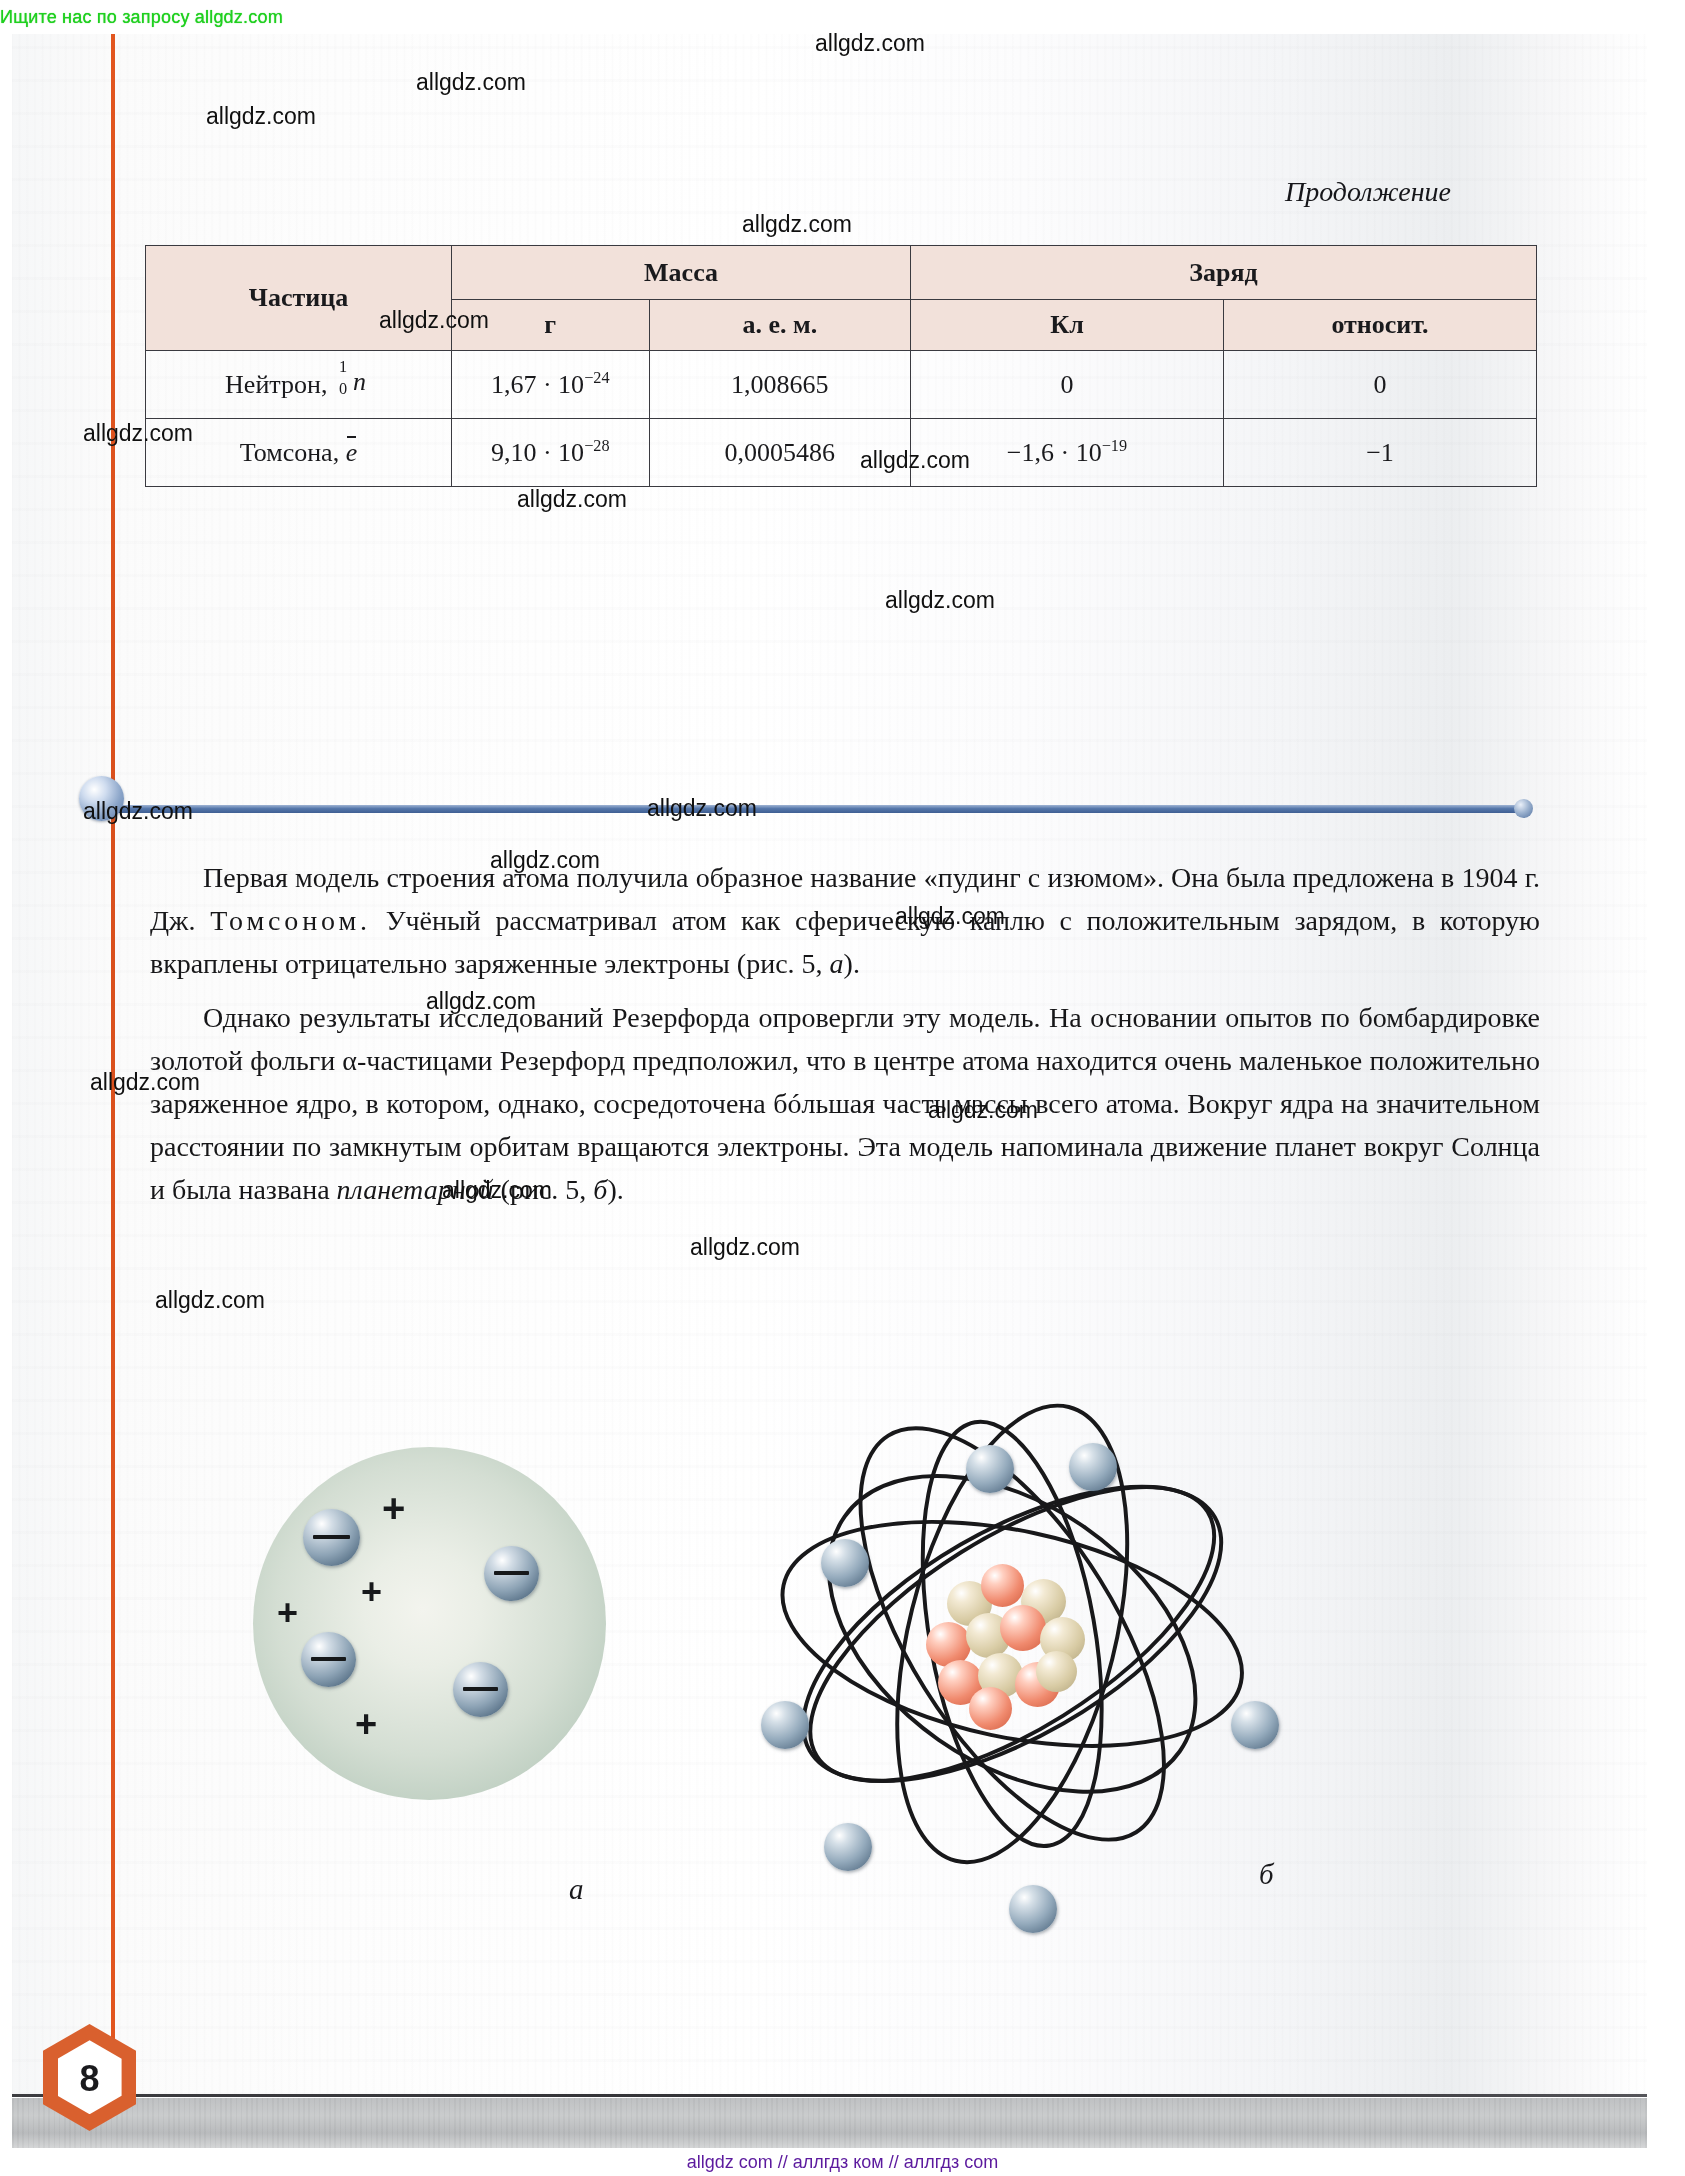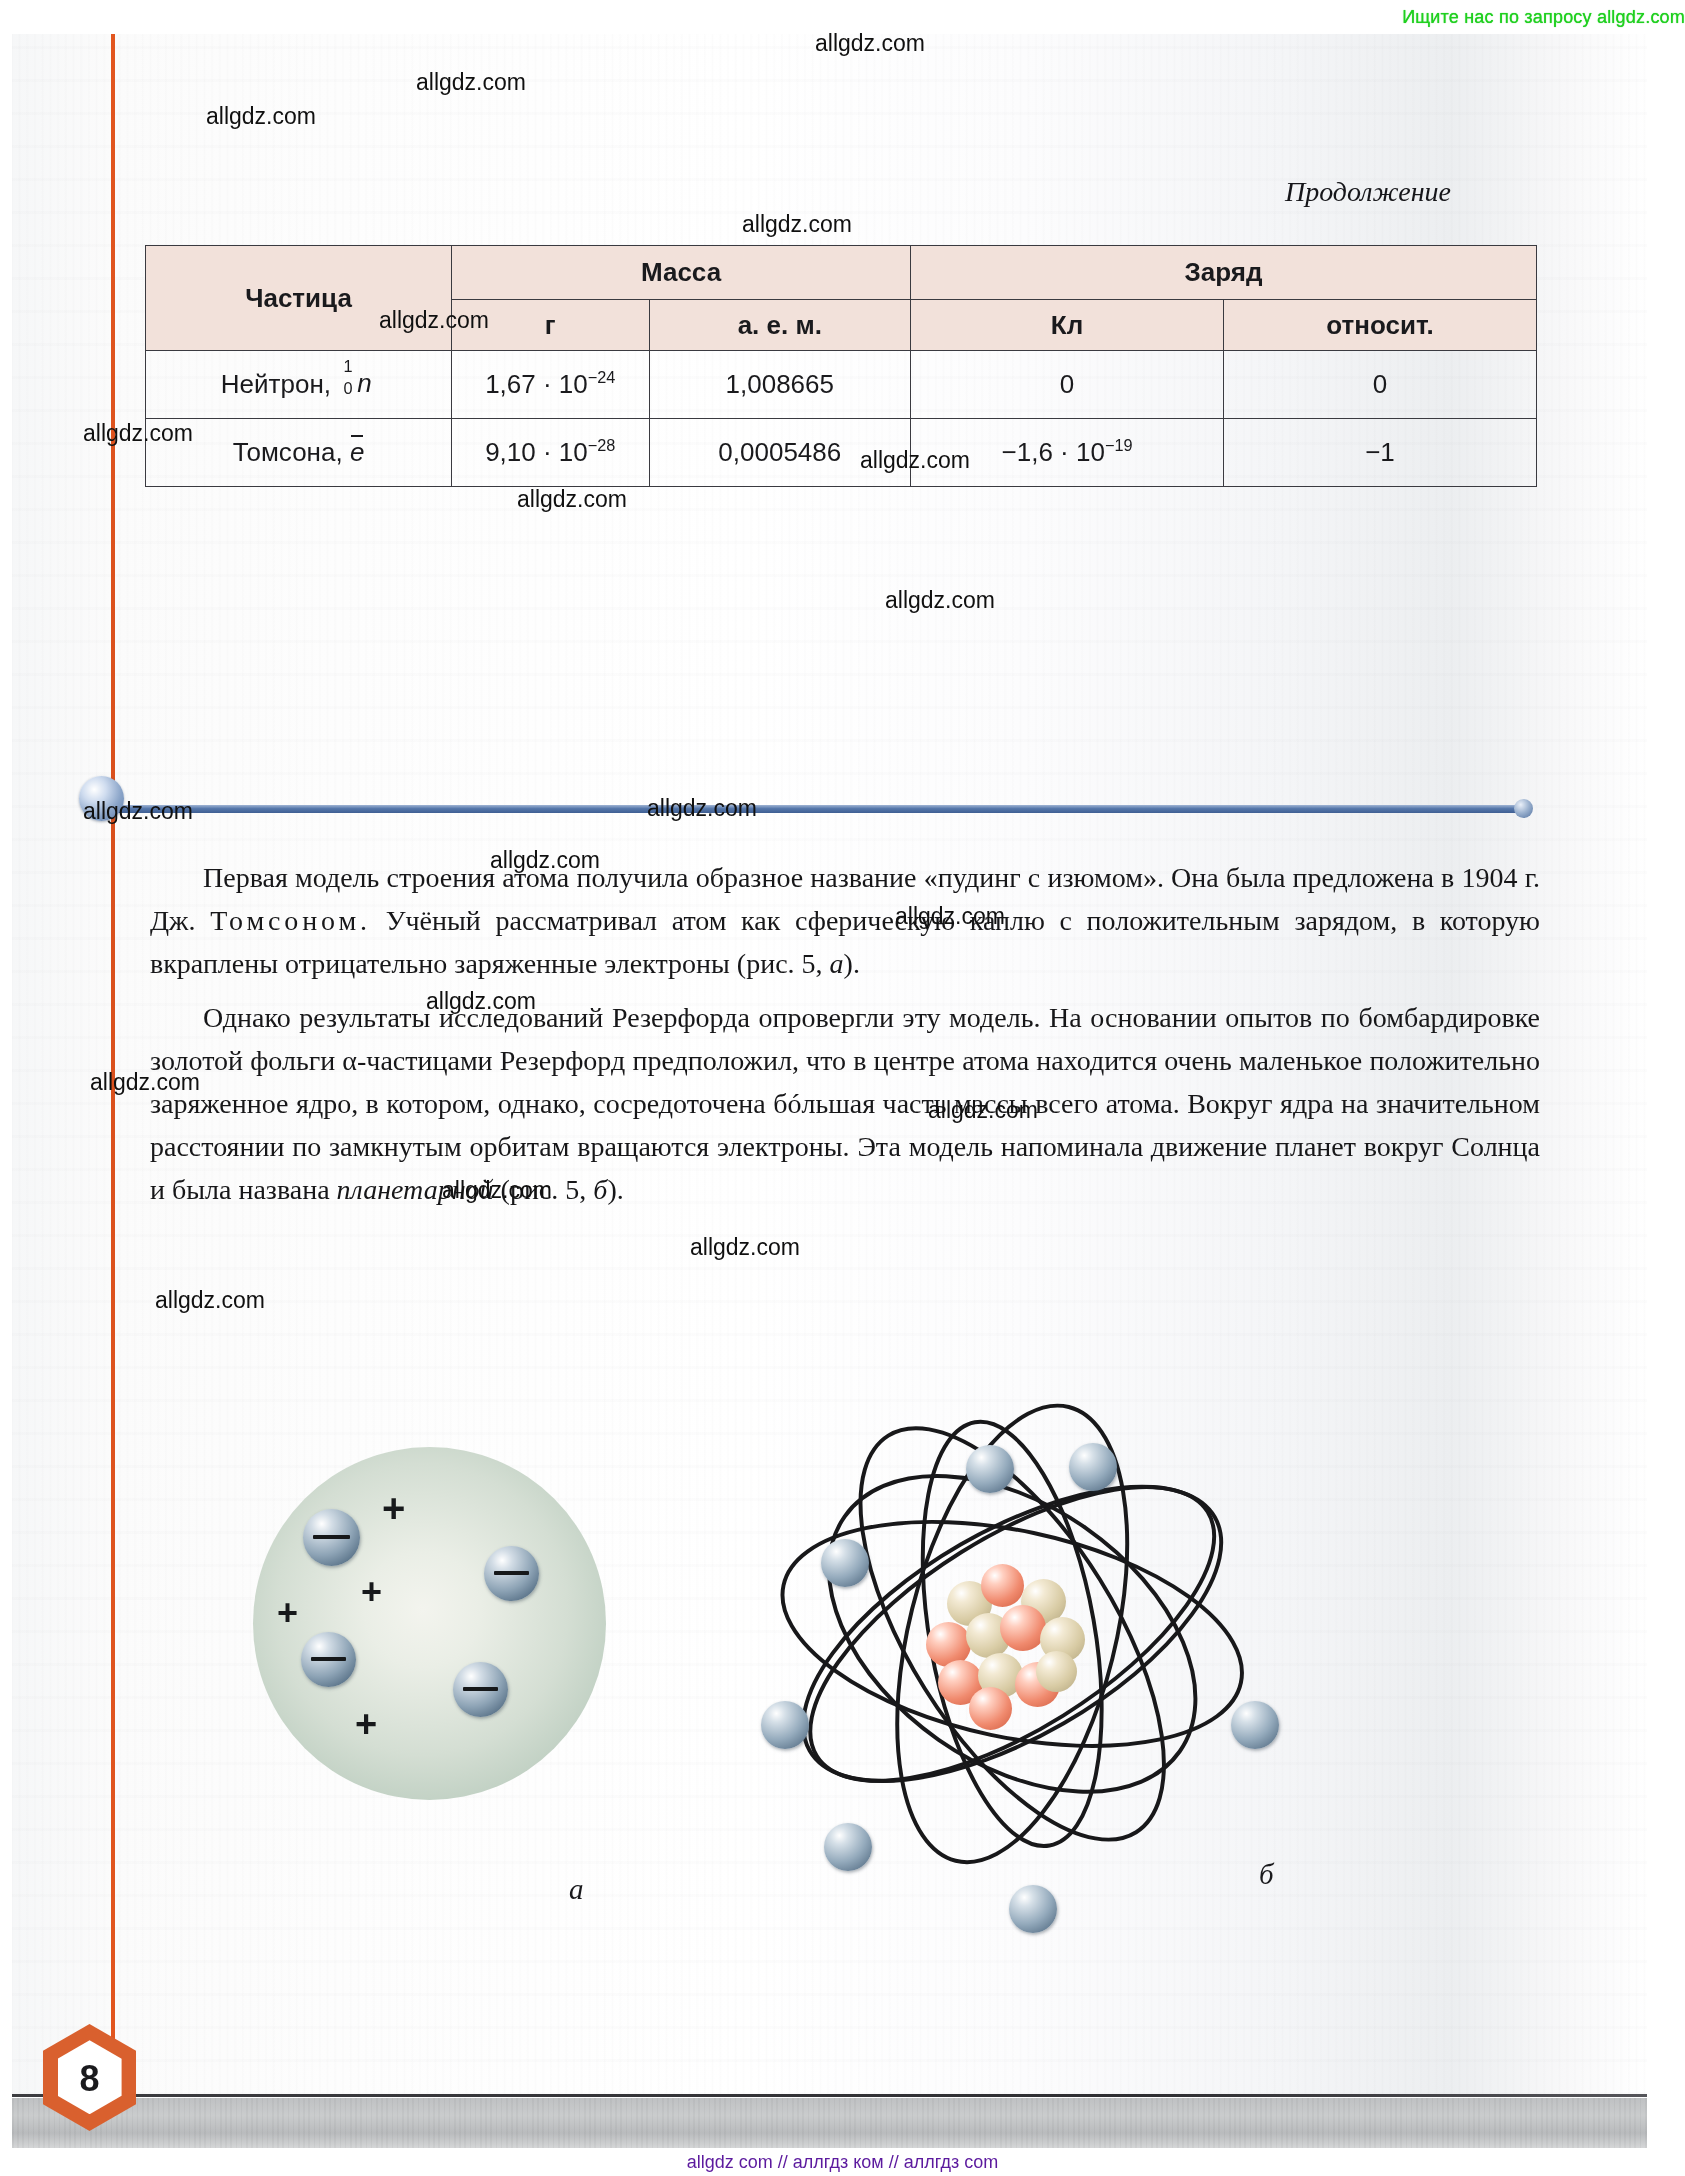--- a/index.html
+++ b/index.html
@@ -7,21 +7,21 @@
     width:1685px;height:2177px;
     background:#ffffff;
     font-family:"Liberation Serif", serif;
     overflow:hidden;
     position:relative;
   }
 
   
   .top-banner{
     position:absolute;left:0;top:0;width:1685px;height:34px;
-    display:flex;align-items:center;justify-content:flex-end;
+    display:flex;align-items:center;justify-content:flex-start;
     background:#ffffff;
   }
   .top-banner span{
     font-family:"Liberation Sans", sans-serif;
     font-size:18px;color:#1fd11f;letter-spacing:0.2px;
     text-shadow:0 0 0.9px #19c219;
   }
 
   
   .page{
@@ -58,21 +58,21 @@
   .continuation{
     position:absolute;left:1273px;top:142px;
     font-style:italic;font-size:28px;color:#16161a;
     font-family:"Liberation Serif", serif;
   }
 
   
   .tbl-wrap{position:absolute;left:133px;top:211px;width:1392px;}
   table.particles{
     border-collapse:collapse;width:100%;
-    font-family:Liberation Sans, sans-serif;
+    font-family:Liberation Serif, serif;
     color:#1a1a1d;table-layout:fixed;
   }
   table.particles th,table.particles td{
     border:1.7px solid #3a3a40;
     text-align:center;vertical-align:middle;
     padding:0;
   }
   table.particles thead th{
     background:#f2e1da;
     font-size:26px;font-weight:bold;

